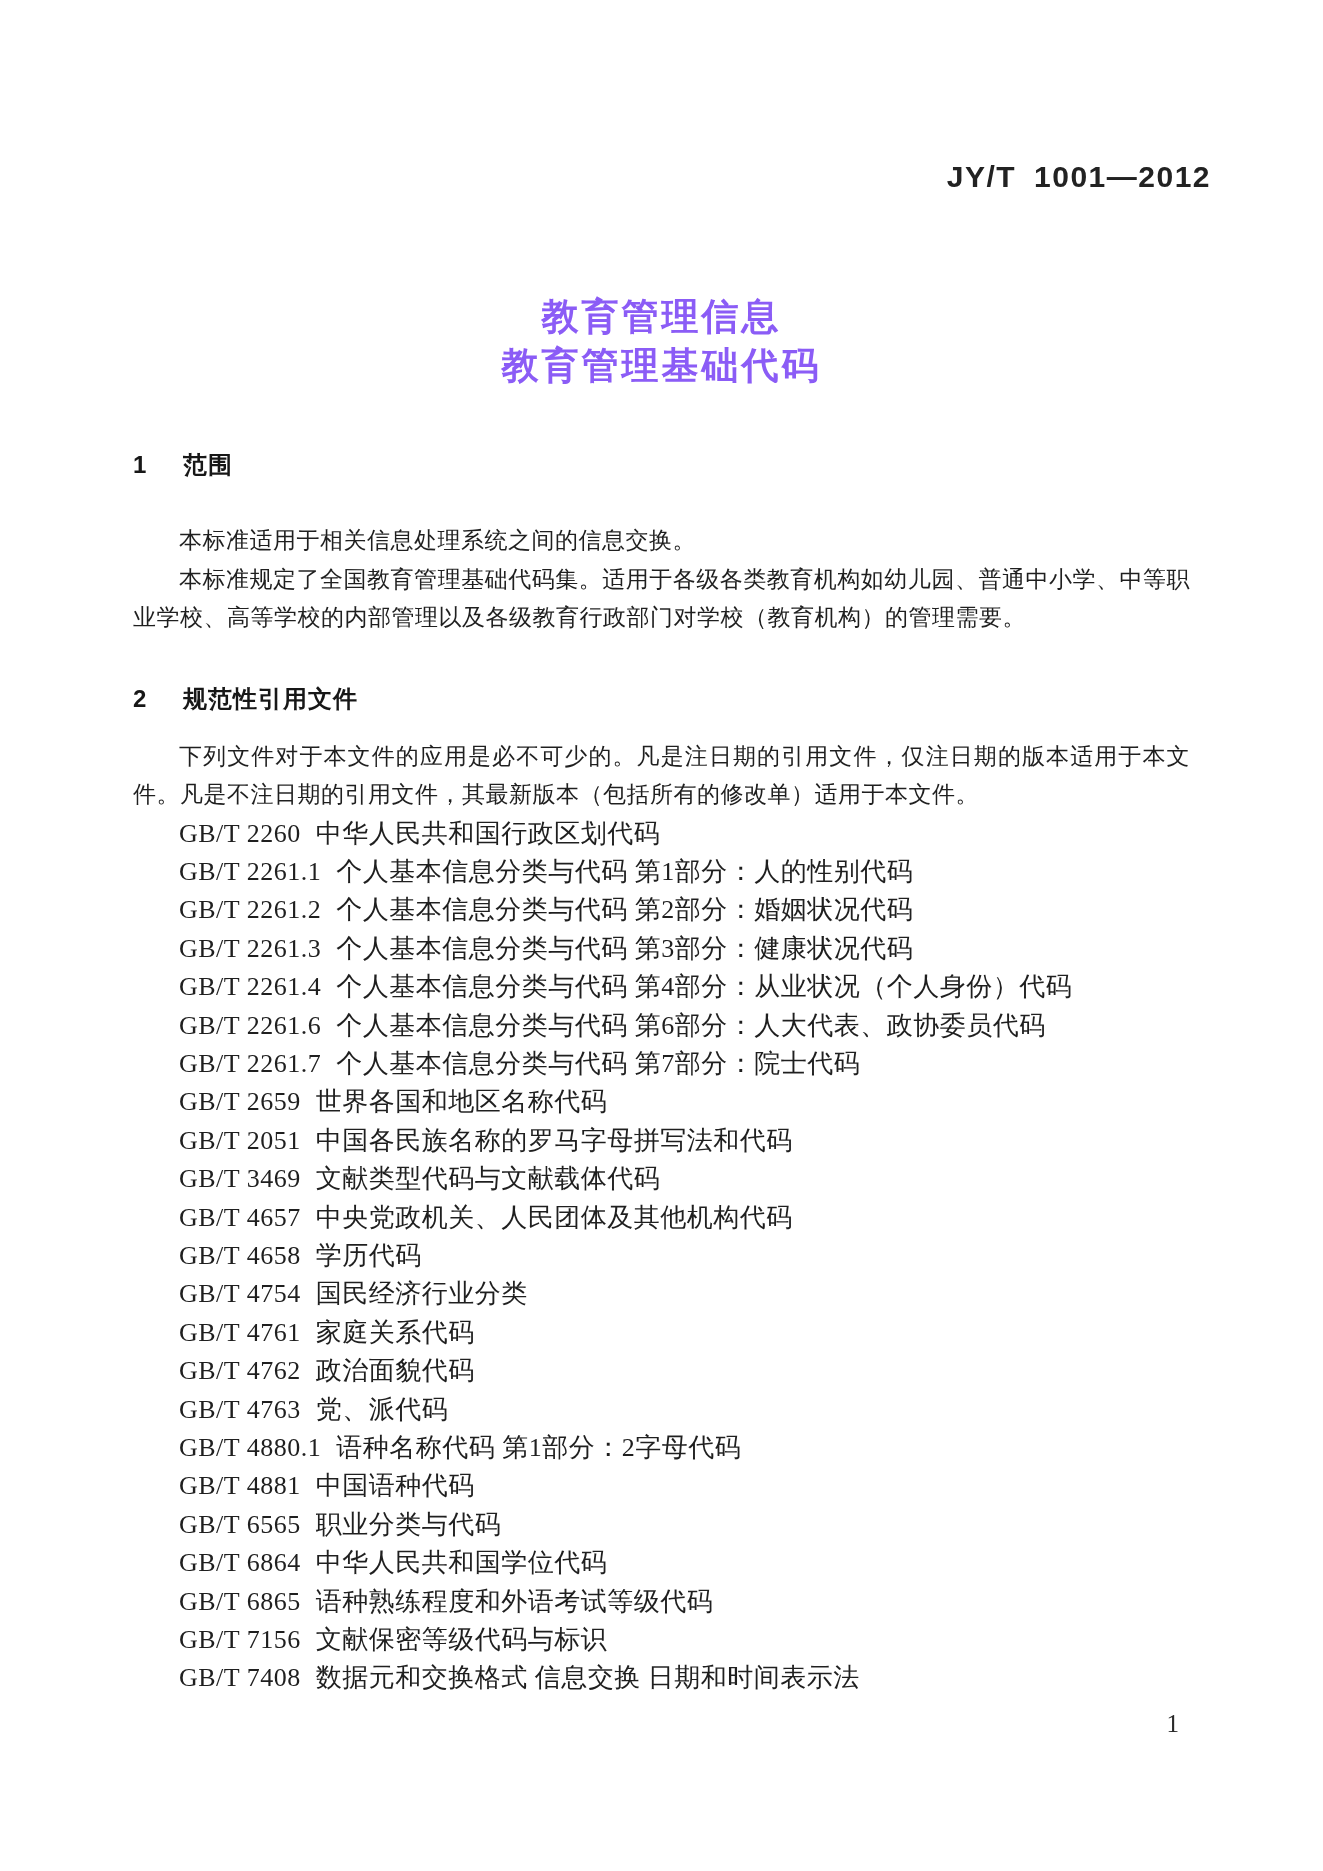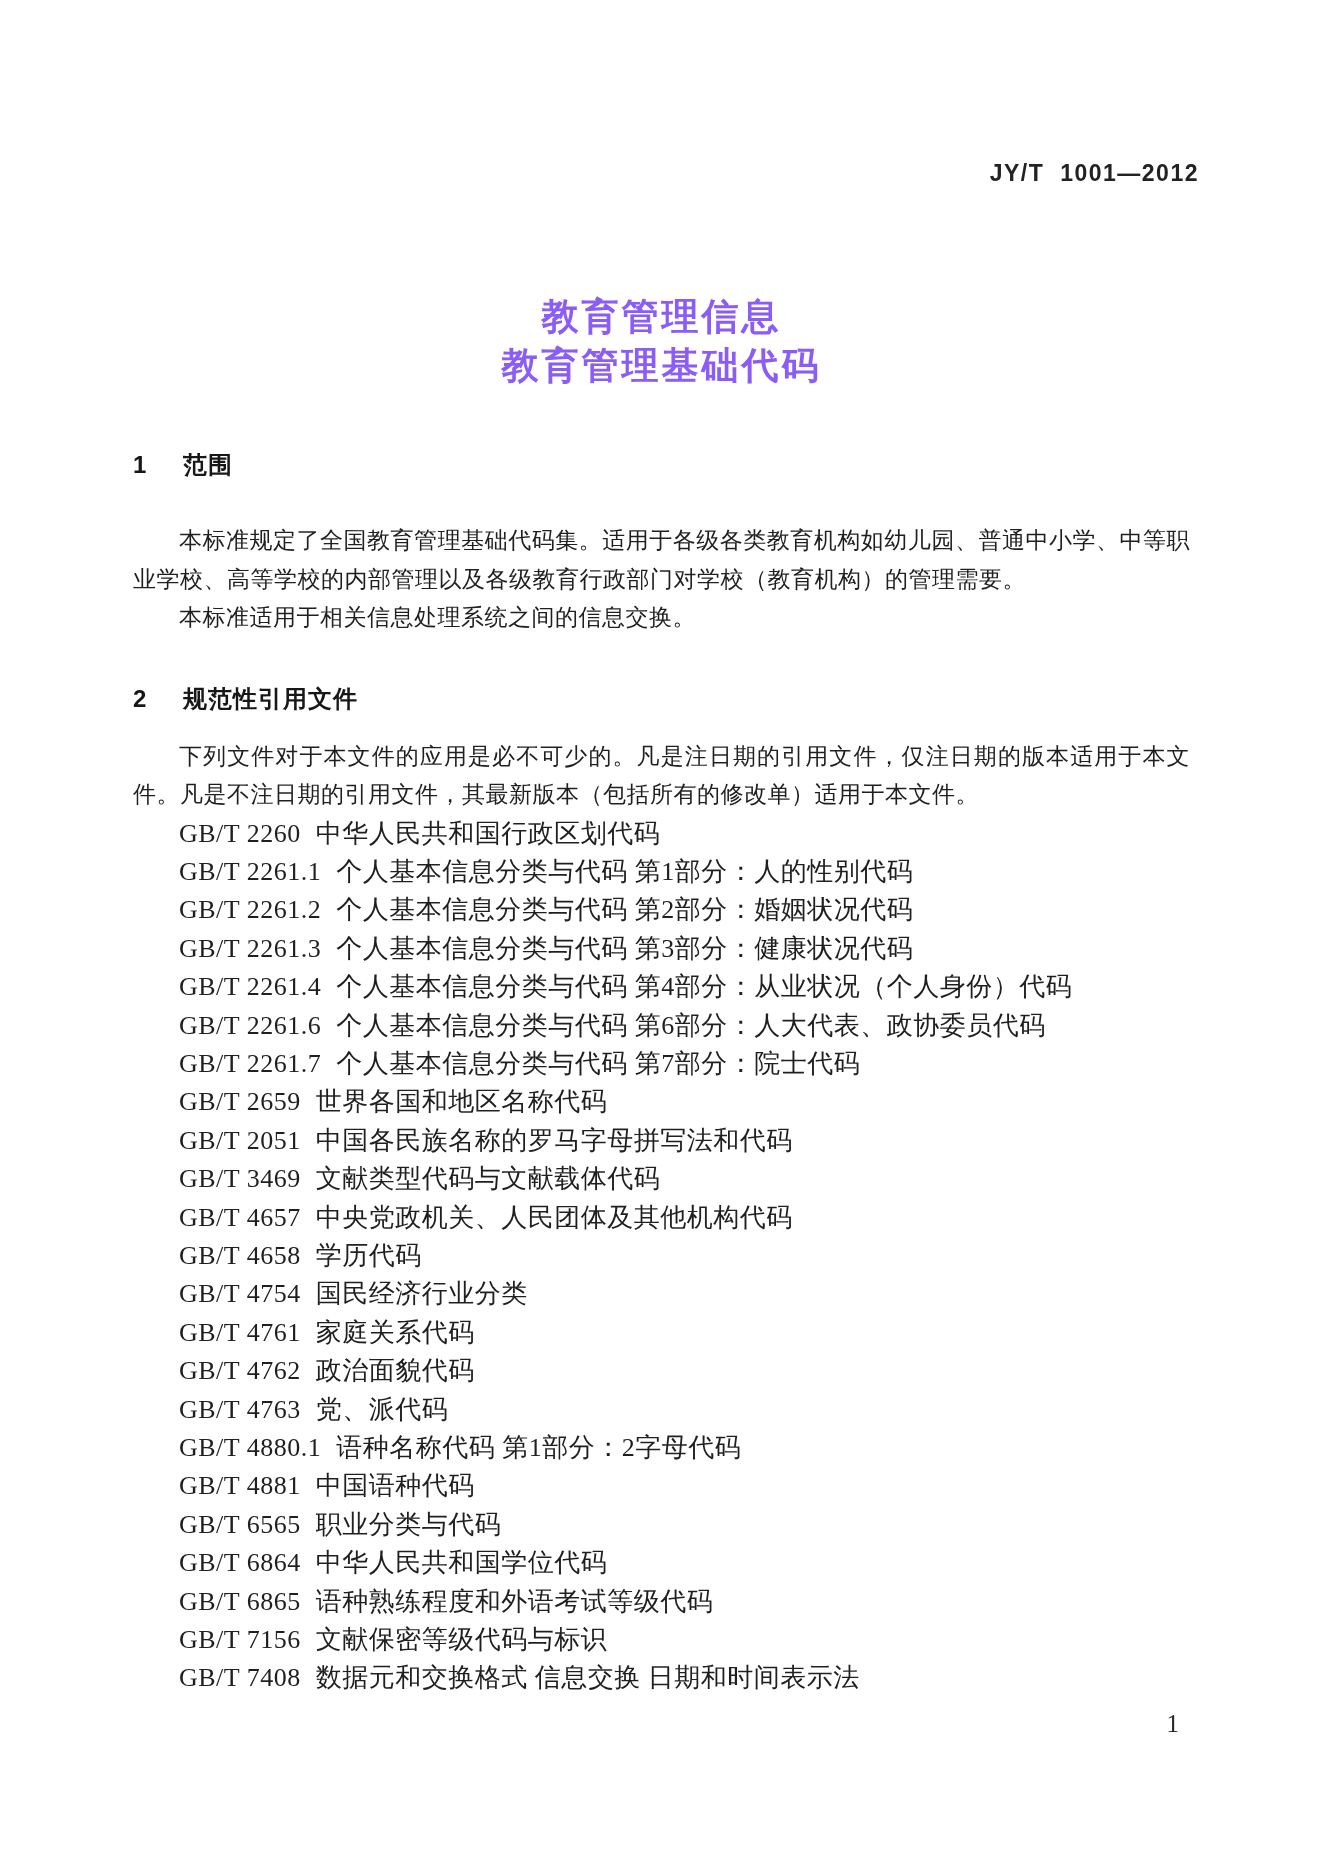--- a/index.html
+++ b/index.html
@@ -13,24 +13,24 @@
     width: 1323px;
     height: 1871px;
     background: #ffffff;
     color: #1f1f1f;
     font-family: "Liberation Serif", "DejaVu Serif", serif;
     overflow: hidden;
   }
   .doc-number {
     position: absolute;
     top: 160px;
-    right: 124px;
+    right: 112px;
     font-family: "Liberation Sans", "DejaVu Sans", sans-serif;
     font-weight: 600;
-    font-size: 23px;
+    font-size: 30px;
     letter-spacing: 1.5px;
     word-spacing: 8px;
     color: #222;
   }
   .title-block {
     position: absolute;
     top: 292px;
     left: 0;
     width: 100%;
     text-align: center;
@@ -109,23 +109,23 @@
     <div>教育管理基础代码</div>
   </div>
 
   <div class="content">
 
     <div class="section-heading first">
       <span class="section-number">1</span>
       <span class="section-title">范围</span>
     </div>
 
+    <p class="body-p">本标准适用于相关信息处理系统之间的信息交换。</p>
+
     <p class="body-p">本标准规定了全国教育管理基础代码集。适用于各级各类教育机构如幼儿园、普通中小学、中等职业学校、高等学校的内部管理以及各级教育行政部门对学校（教育机构）的管理需要。</p>
-
-    <p class="body-p">本标准适用于相关信息处理系统之间的信息交换。</p>
 
     <div class="section-heading second">
       <span class="section-number">2</span>
       <span class="section-title">规范性引用文件</span>
     </div>
 
     <p class="body-p">下列文件对于本文件的应用是必不可少的。凡是注日期的引用文件，仅注日期的版本适用于本文件。凡是不注日期的引用文件，其最新版本（包括所有的修改单）适用于本文件。</p>
 
     <ul class="ref-list">
         <li class="ref-item">

